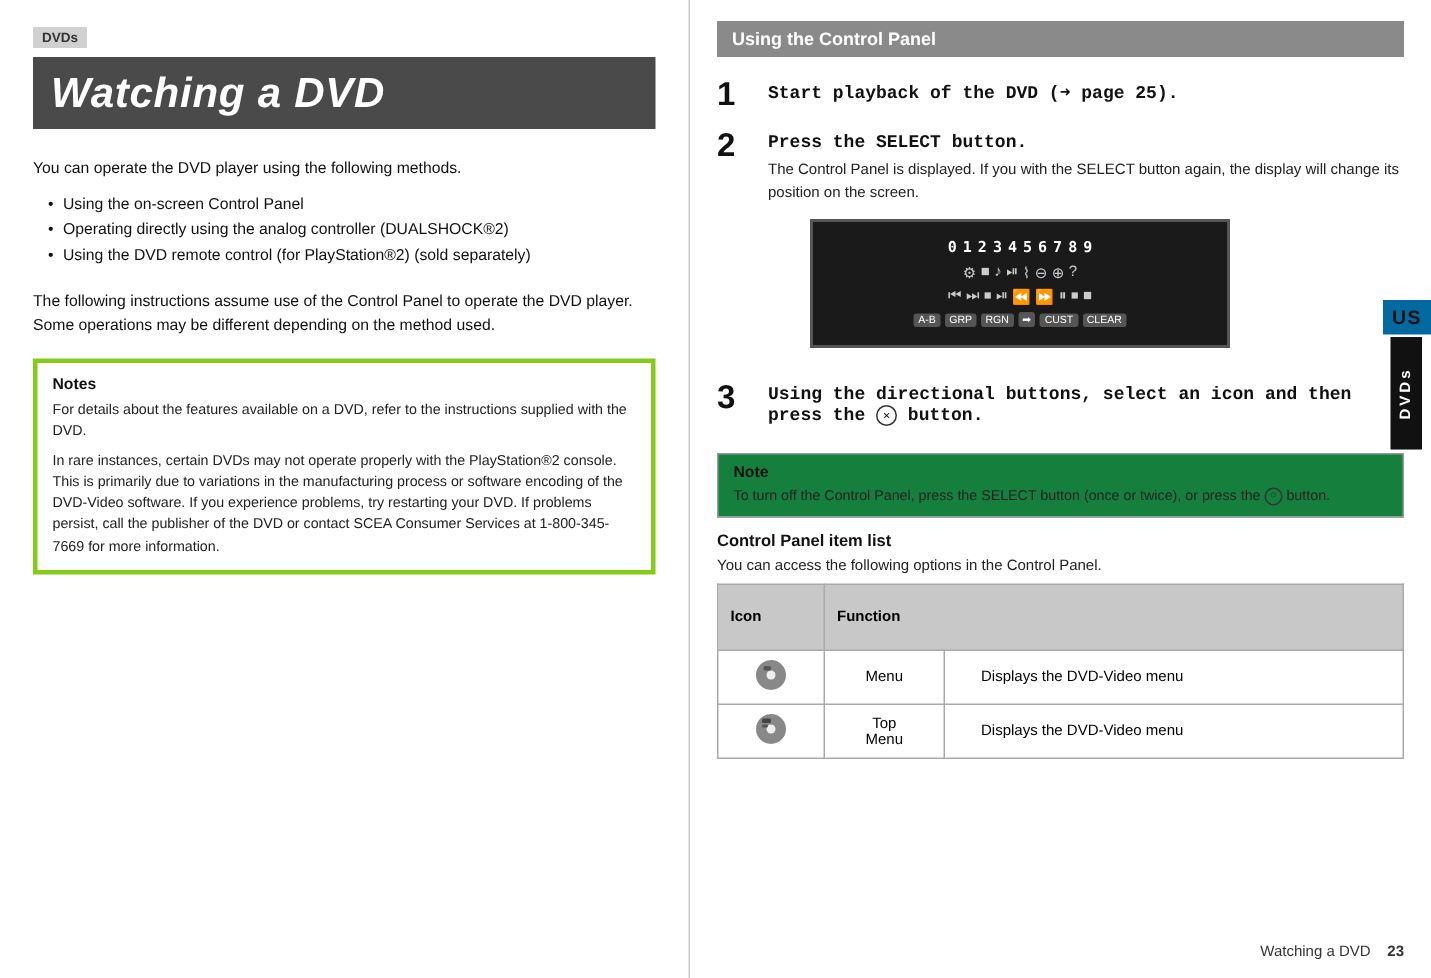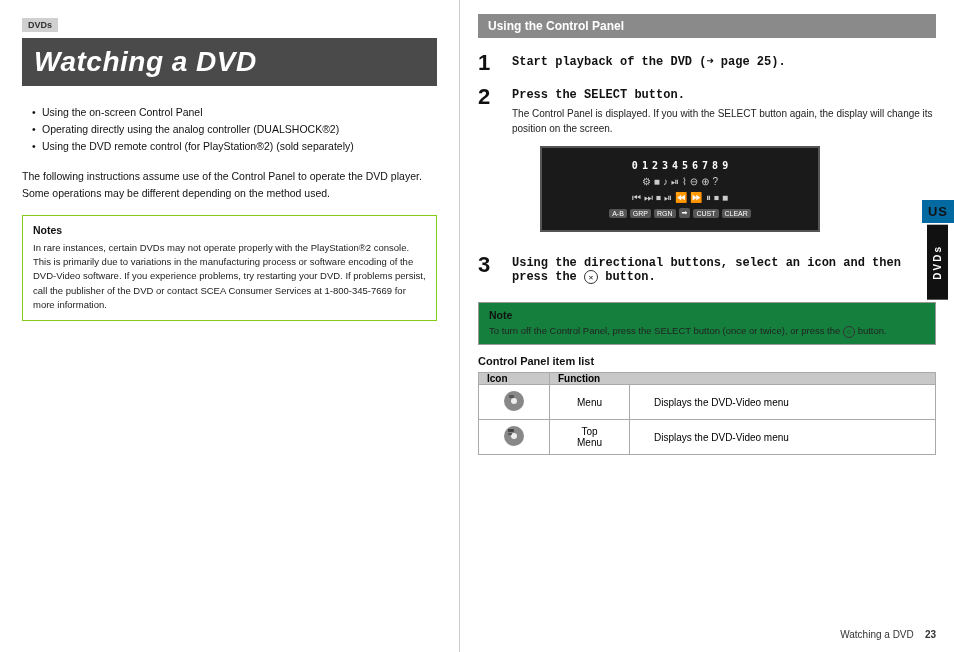--- a/index.html
+++ b/index.html
@@ -64,21 +64,21 @@
       position: relative;
       padding-left: 10px;
     }
     .bullet-list li::before {
       content: "•";
       position: absolute;
       left: 0;
     }
 
     .notes-box {
-      border: 1px solid #84cc16;
+      border: 3px solid #84cc16;
       padding: 8px 10px;
       margin-top: 14px;
     }
 
     .notes-title {
       font-size: 10.5px;
       font-weight: bold;
       margin-bottom: 5px;
       color: #111;
     }
@@ -251,21 +251,21 @@
     
     .cp-table {
       width: 100%;
       border-collapse: collapse;
       font-size: 10px;
     }
 
     .cp-table th {
       background: #c8c8c8;
       text-align: left;
-      padding: 0 8px;
+      padding: 16px 8px;
       font-weight: bold;
       border: 1px solid #aaa;
       font-size: 10px;
     }
 
     .cp-table td {
       border: 1px solid #aaa;
       padding: 5px 24px;
       vertical-align: middle;
     }
@@ -337,32 +337,34 @@
 </head>
 <body>
 
 <div class="left-panel">
   <div class="section-label-top">DVDs</div>
 
   <div class="page-title-box">
     <span class="page-title">Watching a DVD</span>
   </div>
 
+  <p class="intro-text">You can operate the DVD player using the following methods.</p>
 
   <ul class="bullet-list">
     <li>Using the on-screen Control Panel</li>
     <li>Operating directly using the analog controller (DUALSHOCK®2)</li>
     <li>Using the DVD remote control (for PlayStation®2) (sold separately)</li>
   </ul>
 
   <p class="intro-text">The following instructions assume use of the Control Panel to operate the DVD player. Some operations may be different depending on the method used.</p>
 
   <div class="notes-box">
     <div class="notes-title">Notes</div>
     <div class="notes-text">
+      <p>For details about the features available on a DVD, refer to the instructions supplied with the DVD.</p>
       <p>In rare instances, certain DVDs may not operate properly with the PlayStation®2 console. This is primarily due to variations in the manufacturing process or software encoding of the DVD-Video software. If you experience problems, try restarting your DVD. If problems persist, call the publisher of the DVD or contact SCEA Consumer Services at 1-800-345-7669 for more information.</p>
     </div>
   </div>
 </div>
 
 <div class="right-panel">
   <div class="section-header">Using the Control Panel</div>
 
   <div class="step">
     <div class="step-number">1</div>
@@ -437,20 +439,21 @@
   <div class="note-box">
     <div class="note-title">Note</div>
     <div class="note-text">
       <span>To turn off the Control Panel, press the SELECT button (once or twice), or press the</span>
       <span class="circle-icon">○</span>
       <span>button.</span>
     </div>
   </div>
 
   <div class="cp-list-title">Control Panel item list</div>
+  <div class="cp-list-desc">You can access the following options in the Control Panel.</div>
 
   <table class="cp-table">
     <thead>
       <tr>
         <th>Icon</th>
         <th colspan="2">Function</th>
       </tr>
     </thead>
     <tbody>
       <tr>

